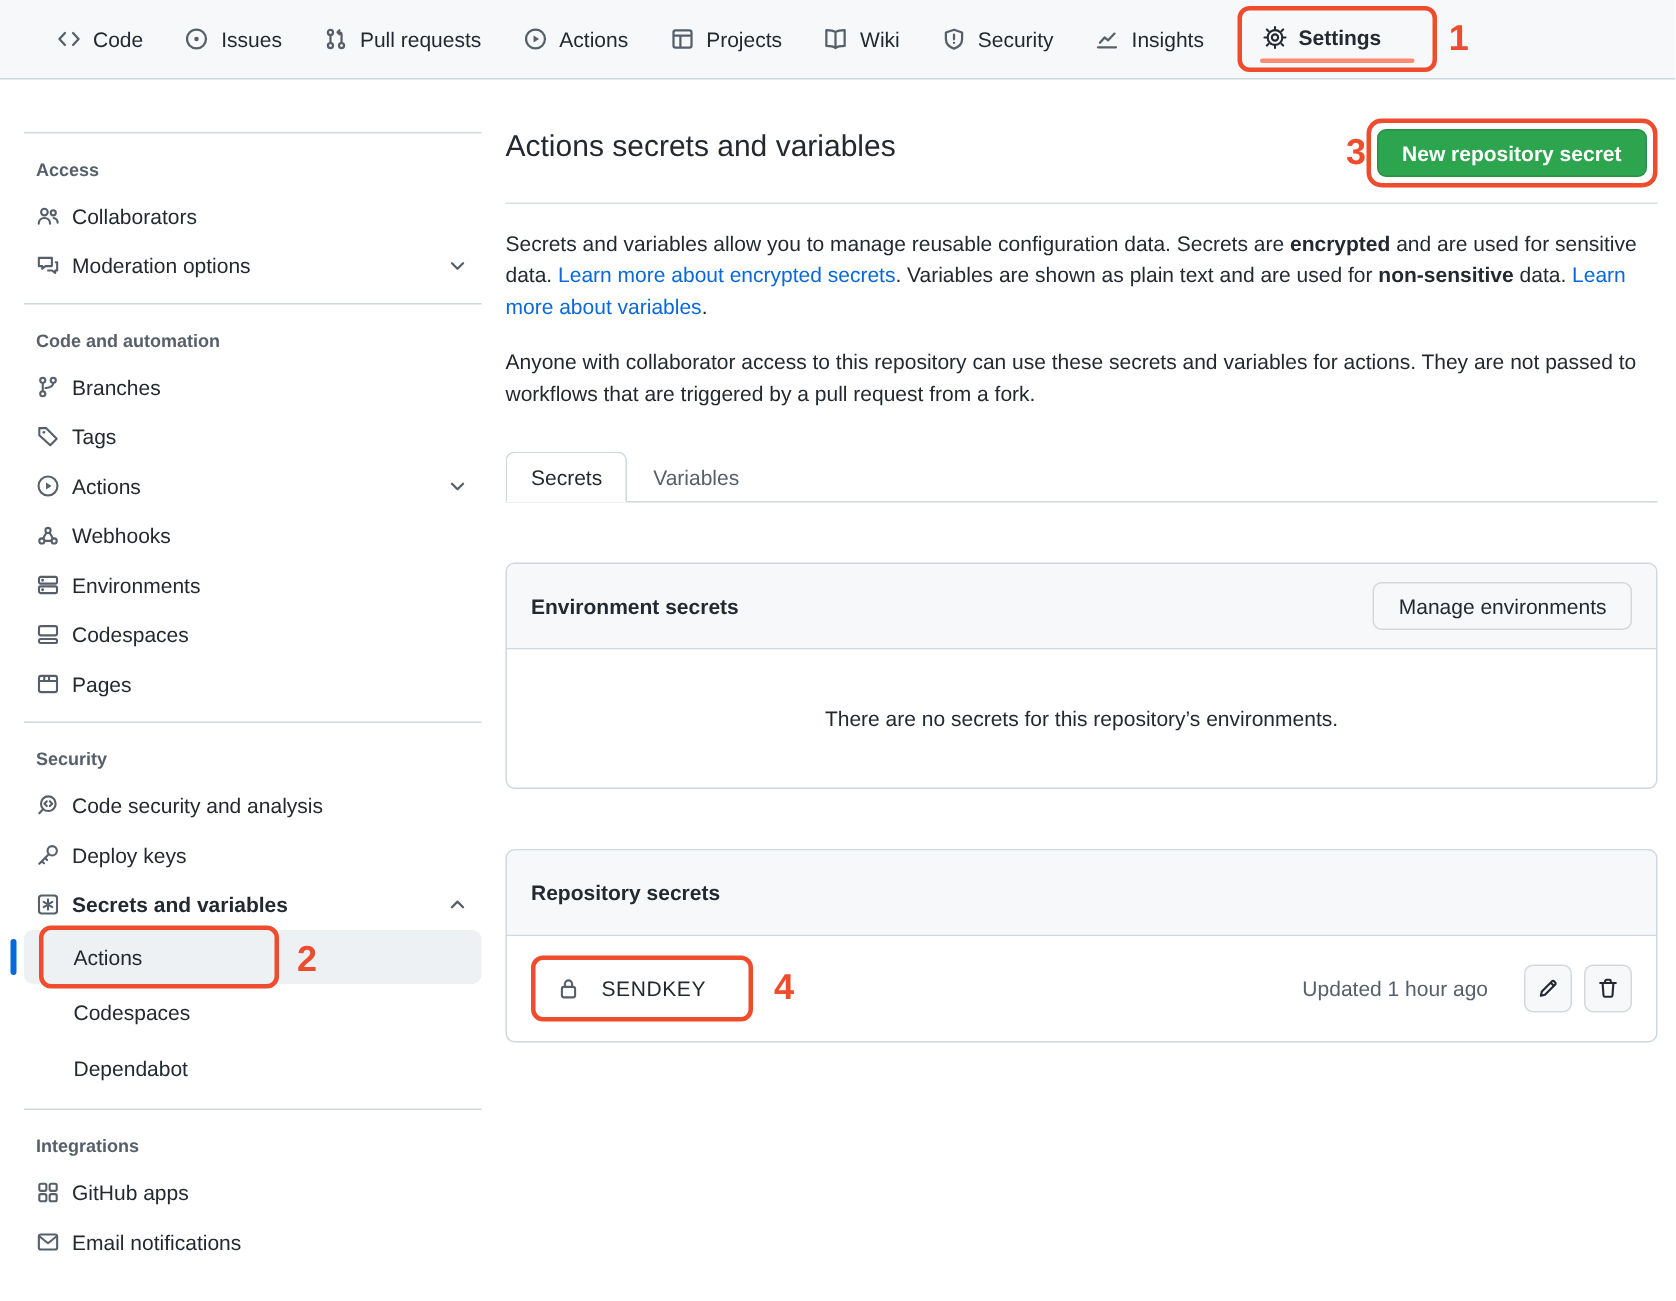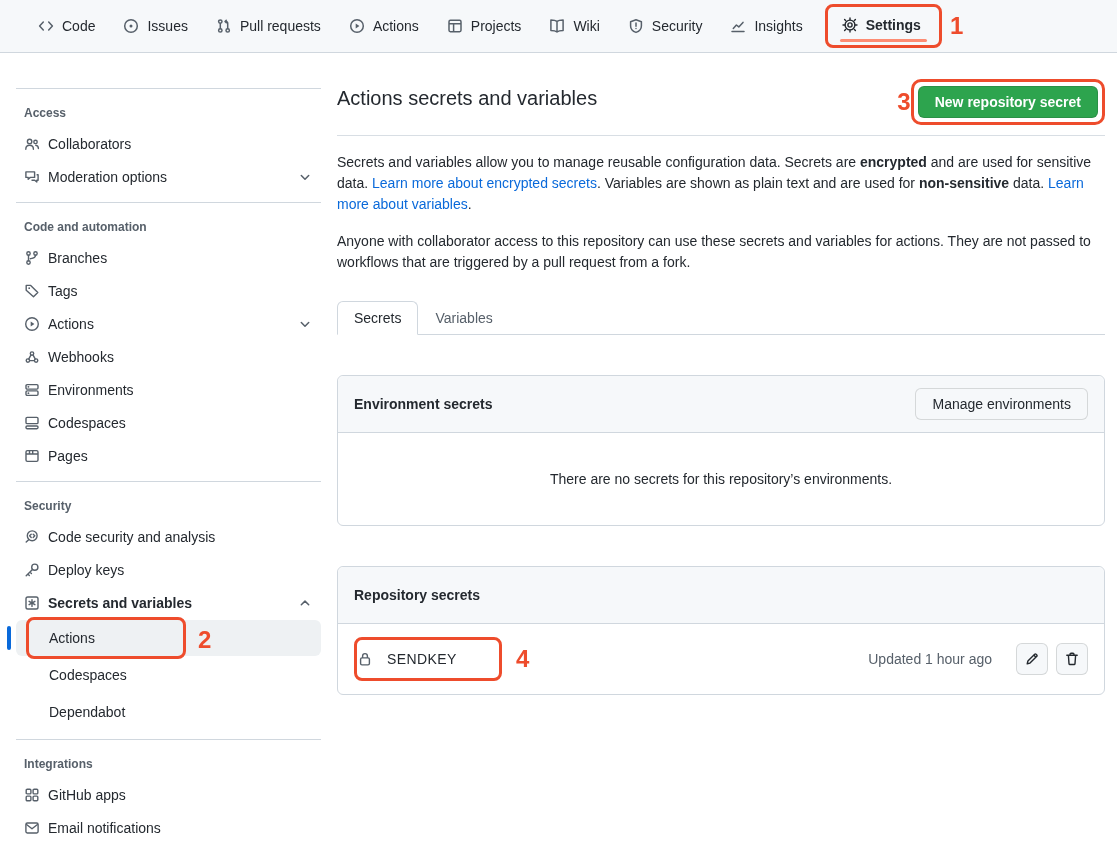--- a/index.html
+++ b/index.html
@@ -19,21 +19,21 @@
   .nav-item {
     display:flex; align-items:center; gap:8px; padding:6px 8px; margin-right:12px;
     border-radius:6px; cursor:pointer; color:#24292f; white-space:nowrap;
   }
   .nav-item.active .nav-label { font-weight:700; }
   .nav-item.active .icon { color:#24292f; }
   .settings-ann {
     position:relative; border:3px solid #ee4c2c; border-radius:8px;
     padding:4px 10px 10px 6px; margin-left:2px; display:flex; align-items:center;
   }
-  .settings-ann .nav-item { margin-right:0; padding-bottom:2px; }
+  .settings-ann .nav-item { margin-right:16px; padding-bottom:2px; }
   .settings-underline {
     position:absolute; left:12px; right:12px; bottom:3px; height:3px;
     background:#fd8c73; border-radius:2px;
   }
   .ann-num { color:#ee4c2c; font-size:24px; font-weight:700; line-height:1; }
   .header .ann-num { margin-left:8px; }
 
   
   .layout { display:flex; }
   .sidebar { width:321px; flex-shrink:0; padding:26px 0 0 16px; }
@@ -97,21 +97,21 @@
   .btn-default {
     background:#f6f8fa; border:1px solid rgba(27,31,36,0.15); border-radius:6px;
     padding:5px 16px; font-weight:500; font-size:14px; line-height:20px; color:#24292f;
     cursor:pointer; font-family:inherit; white-space:nowrap;
   }
   .card-empty { padding:38px 16px; text-align:center; color:#24292f; }
 
   .secret-row { display:flex; align-items:center; padding:13px 16px; }
   .secret-ann {
     display:inline-flex; align-items:center; gap:14px;
-    border:3px solid #ee4c2c; border-radius:8px; padding:11px 0; min-width:148px;
+    border:3px solid #ee4c2c; border-radius:8px; padding:11px 14px; min-width:148px;
   }
   .secret-name { letter-spacing:0.4px; }
   .secret-row .ann-num { margin-left:14px; }
   .row-right { margin-left:auto; display:flex; align-items:center; }
   .updated { color:#57606a; margin-right:16px; }
   .icon-btn {
     width:32px; height:32px; display:inline-flex; align-items:center; justify-content:center;
     background:#f6f8fa; border:1px solid rgba(27,31,36,0.15); border-radius:6px;
     margin-left:8px; cursor:pointer; color:#24292f;
   }

